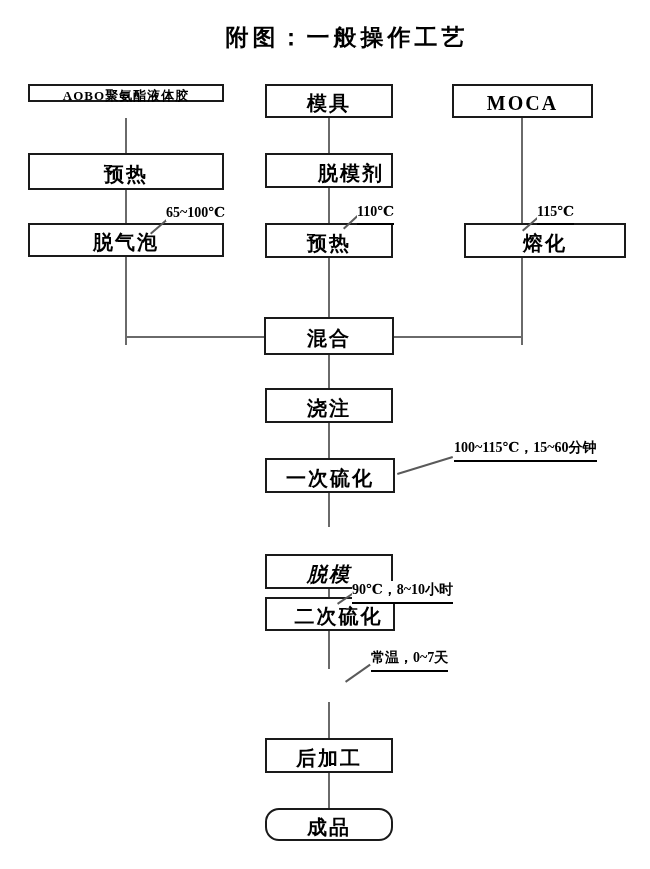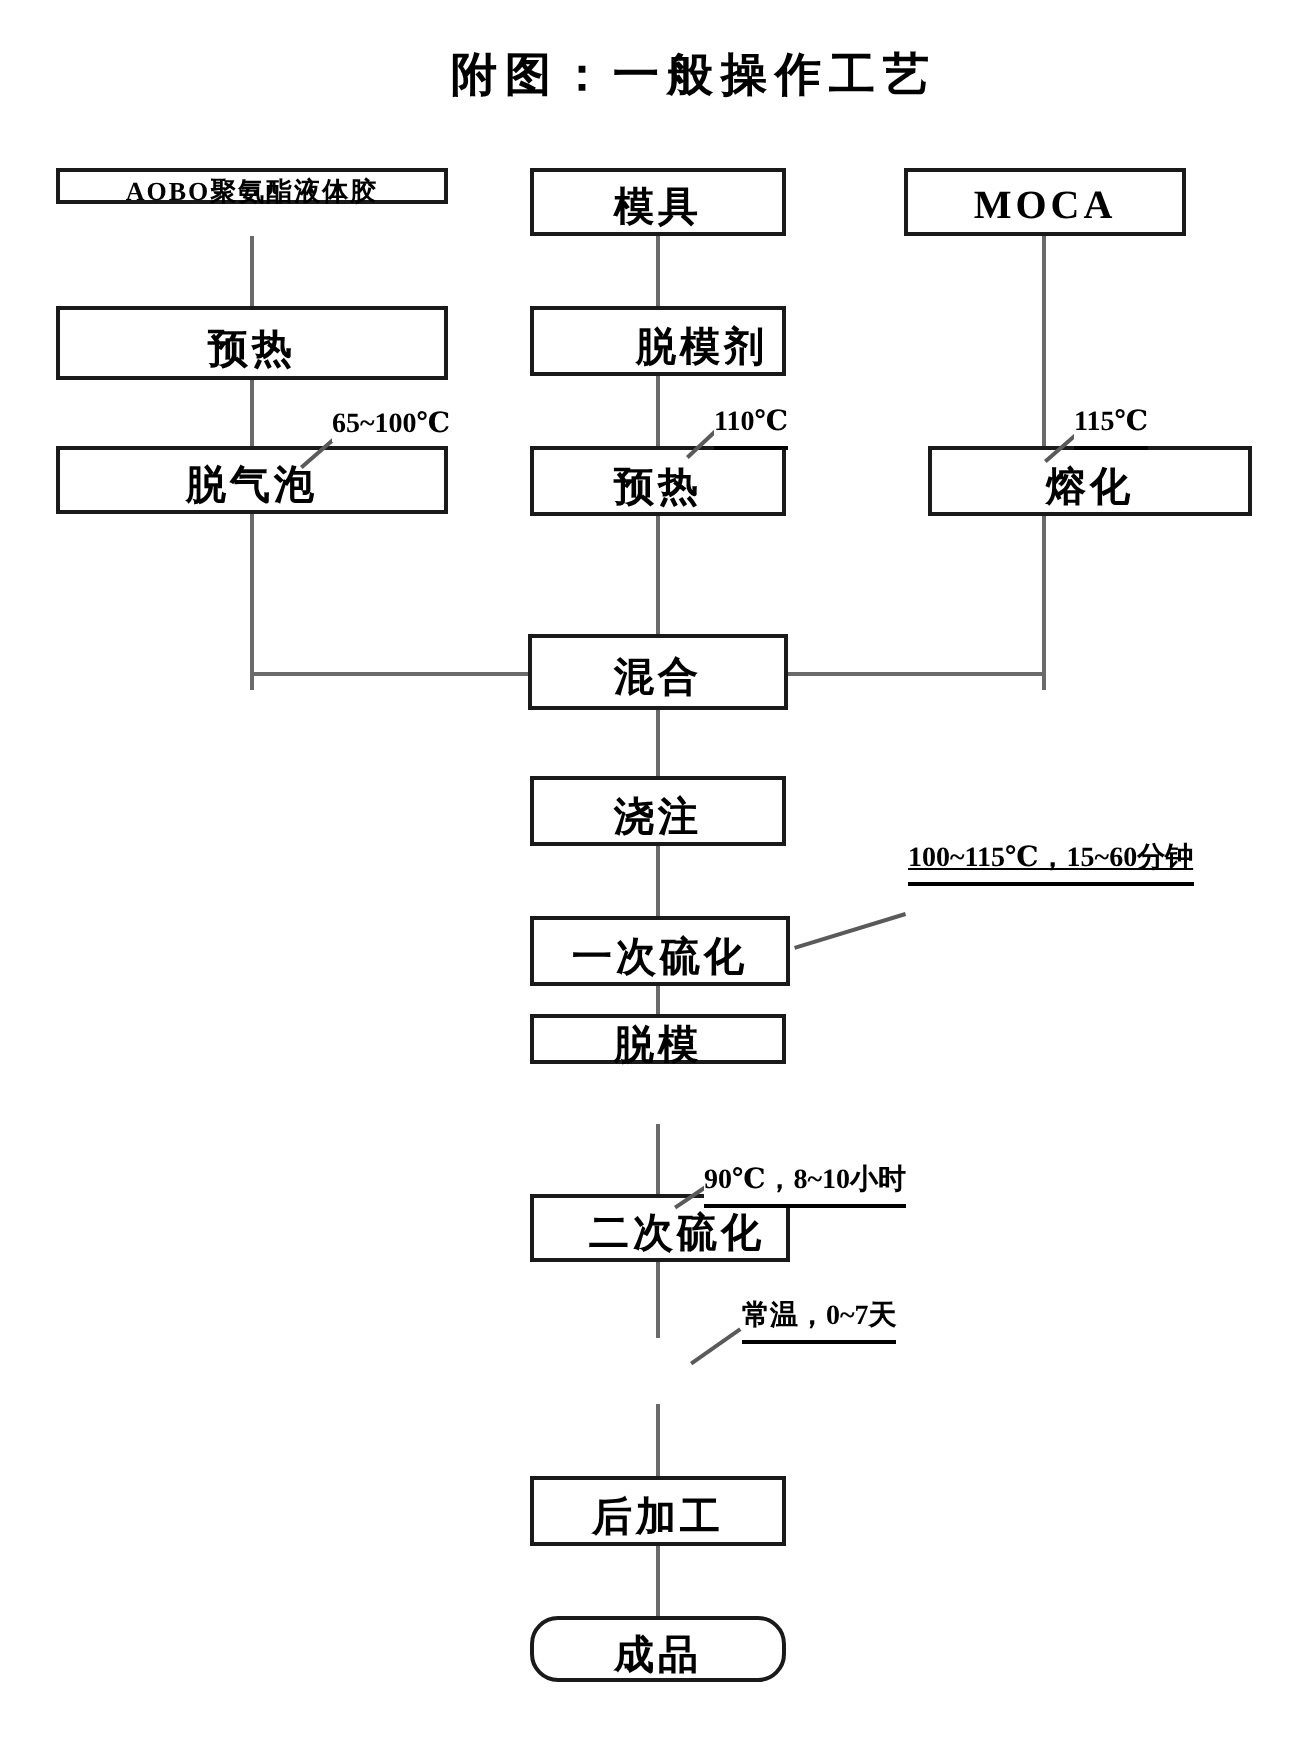--- a/index.html
+++ b/index.html
@@ -92,21 +92,21 @@
 
   <div class="box" style="left:264px;top:317px;width:130px;height:38px;">
     <span>混合</span>
   </div>
   <div class="box" style="left:265px;top:388px;width:128px;height:35px;">
     <span>浇注</span>
   </div>
   <div class="box" style="left:265px;top:458px;width:130px;height:35px;">
     <span>一次硫化</span>
   </div>
-  <div class="box" style="left:265px;top:507px;width:128px;height:25px;">
+  <div class="box" style="left:265px;top:554px;width:128px;height:35px;font-style:italic;">
     <span>脱模</span>
   </div>
   <div class="box" style="left:265px;top:597px;width:130px;height:34px;padding-left:17px;">
     <span>二次硫化</span>
   </div>
   <div class="box" style="left:265px;top:738px;width:128px;height:35px;">
     <span>后加工</span>
   </div>
   <div class="box" style="left:265px;top:808px;width:128px;height:33px;border-radius:14px;">
     <span>成品</span>
@@ -136,17 +136,17 @@
   <div class="leader" style="left:150px;top:233px;width:23px;transform:rotate(-41deg);"></div>
   <div class="leader" style="left:343px;top:228px;width:21px;transform:rotate(-43deg);"></div>
   <div class="leader" style="left:522px;top:230px;width:23px;transform:rotate(-41deg);"></div>
   <div class="leader" style="left:397px;top:473px;width:58px;transform:rotate(-17deg);"></div>
   <div class="leader" style="left:337px;top:603px;width:18px;transform:rotate(-34deg);"></div>
   <div class="leader" style="left:345px;top:681px;width:30px;transform:rotate(-35deg);"></div>
 
   <div class="ann" style="left:166px;top:204px;">65~100℃</div>
   <div class="ann u" style="left:357px;top:203px;">110℃</div>
   <div class="ann u" style="left:537px;top:203px;">115℃</div>
-  <div class="ann u" style="left:454px;top:420px;text-decoration:underline;">100~115℃，15~60分钟</div>
+  <div class="ann u" style="left:454px;top:439px;">100~115℃，15~60分钟</div>
   <div class="ann u" style="left:352px;top:581px;">90℃，8~10小时</div>
   <div class="ann u" style="left:371px;top:649px;">常温，0~7天</div>
 
 </div>
 
 </body></html>

